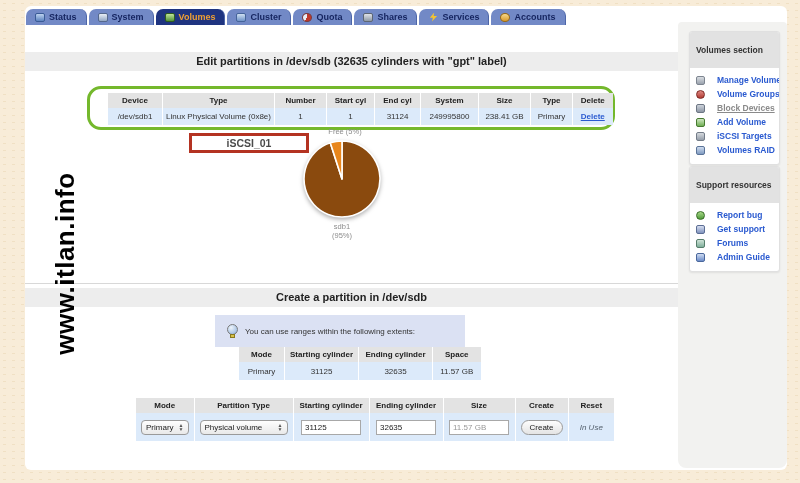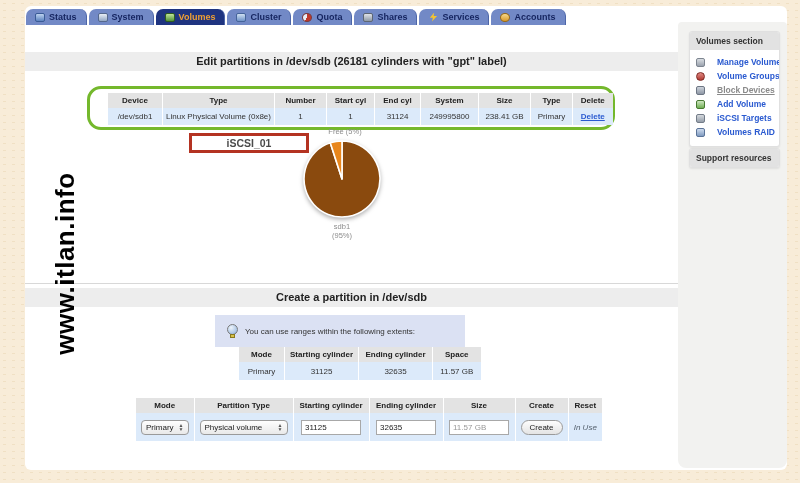--- a/index.html
+++ b/index.html
@@ -139,21 +139,21 @@
   }
   .side-box {
     background:#fff; border:1px solid #e0e0e0; border-radius:3px;
     margin:0 7px 0 11px; overflow:hidden;
     box-shadow:0 1px 2px rgba(0,0,0,0.08);
   }
   .side-box.first { margin-top:9px; }
   .side-box.second { margin-top:1px; }
   .side-title {
     background:#e2e2e2; font-size:8.5px; font-weight:bold; color:#333;
-    padding:4px 6px;
+    padding:13px 6px;
   }
   .side-list { padding:5px 0 7px 0; }
   .side-item {
     display:flex; align-items:center; gap:12px; padding:2px 6px;
     font-size:8.5px; font-weight:bold; color:#2a5ad0; cursor:pointer; white-space:nowrap;
   }
   .side-item.current { color:#8a8a8a; text-decoration:underline; cursor:default; }
   .mini-icon { width:9px; height:9px; border-radius:2px; flex:0 0 auto; }
   .mi-manage   { background:linear-gradient(#d9dde2,#9aa2ad); border:1px solid #7d8590; }
   .mi-groups   { background:linear-gradient(#e08a84,#b03a32); border:1px solid #7d2722; border-radius:50%; }
@@ -208,21 +208,21 @@
       <span>Services</span>
     </div>
     <div class="tab">
       <span class="tabicon ti-accounts"></span>
       <span>Accounts</span>
     </div>
   </div>
 
   <div class="main">
 
-    <div class="section-header hdr-edit">Edit partitions in /dev/sdb (26181 cylinders with "gpt" label)</div>
+    <div class="section-header hdr-edit">Edit partitions in /dev/sdb (32635 cylinders with "gpt" label)</div>
 
     <div class="green-annotation"></div>
 
     <table class="ptable">
       <tbody>
           <tr>
         <th style="width:55px">Device</th>
         <th style="width:112px">Type</th>
         <th style="width:52px">Number</th>
         <th style="width:48px">Start cyl</th>
@@ -296,21 +296,21 @@
 
     <table class="ftable">
       <tbody>
           <tr>
         <th style="width:56px">Mode</th>
         <th style="width:96px">Partition Type</th>
         <th style="width:76px">Starting cylinder</th>
         <th style="width:74px">Ending cylinder</th>
         <th style="width:72px">Size</th>
         <th style="width:46px">Create</th>
-        <th style="width:34px">Reset</th>
+        <th style="width:46px">Reset</th>
       </tr>
       <tr>
         <td>
           <span class="mac-select">
             <span>Primary</span>
             <span class="arrows">▲<br>▼</span>
           </span>
         </td>
         <td>
           <span class="mac-select" style="width:88px">
@@ -364,17 +364,35 @@
         </div>
         <div class="side-item">
           <span class="mini-icon mi-raid"></span>
           <span>Volumes RAID</span>
         </div>
       </div>
     </div>
 
     <div class="side-box second">
       <div class="side-title">Support resources</div>
+      <div class="side-list">
+        <div class="side-item">
+          <span class="mini-icon mi-bug"></span>
+          <span>Report bug</span>
+        </div>
+        <div class="side-item">
+          <span class="mini-icon mi-support"></span>
+          <span>Get support</span>
+        </div>
+        <div class="side-item">
+          <span class="mini-icon mi-forums"></span>
+          <span>Forums</span>
+        </div>
+        <div class="side-item">
+          <span class="mini-icon mi-guide"></span>
+          <span>Admin Guide</span>
+        </div>
+      </div>
     </div>
   </div>
 </div>
 
 <div class="watermark">www.itlan.info</div>
 
 </body></html>

